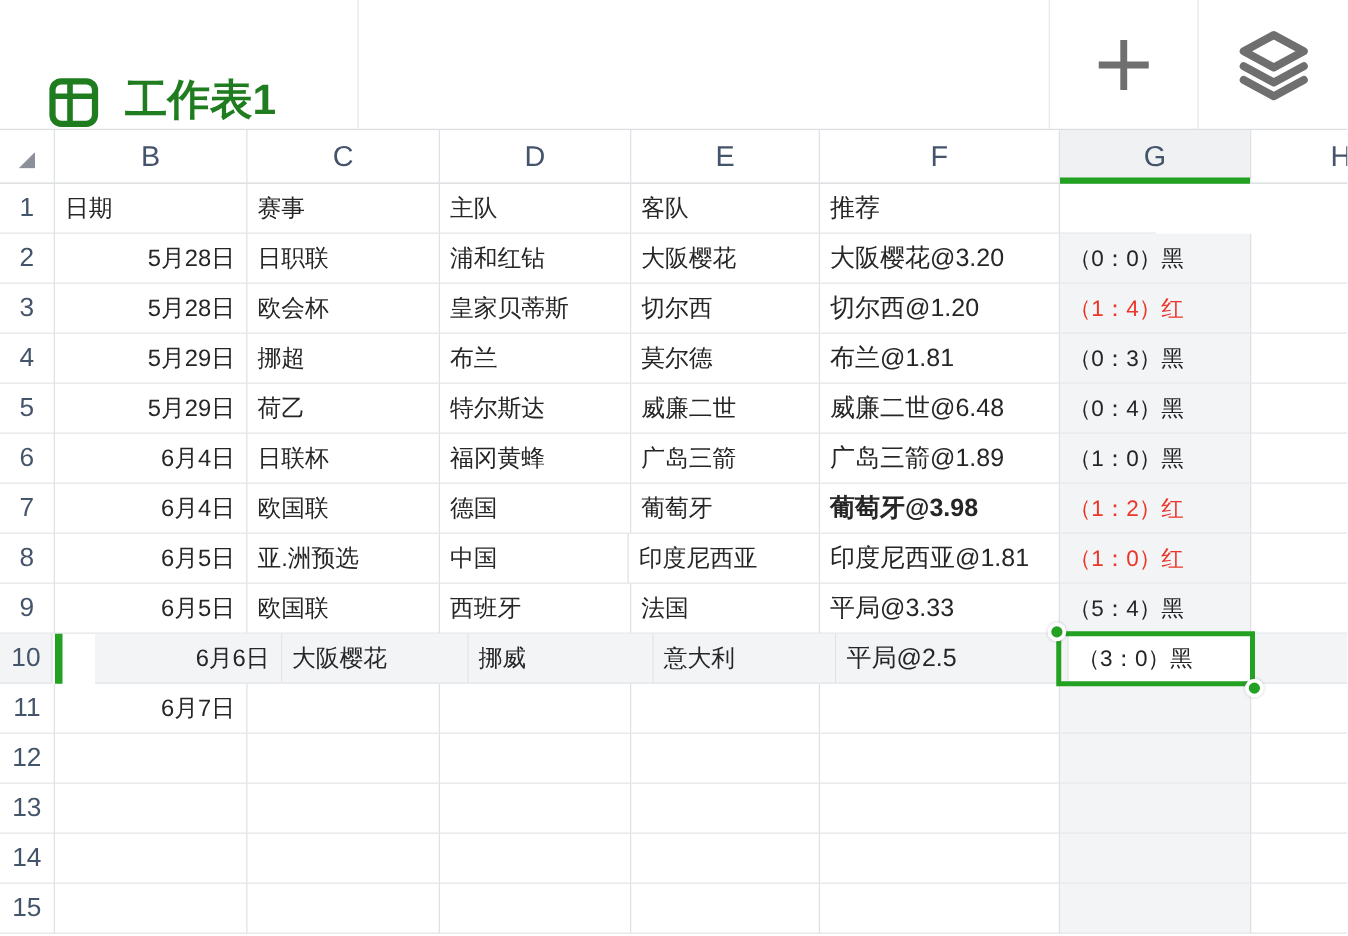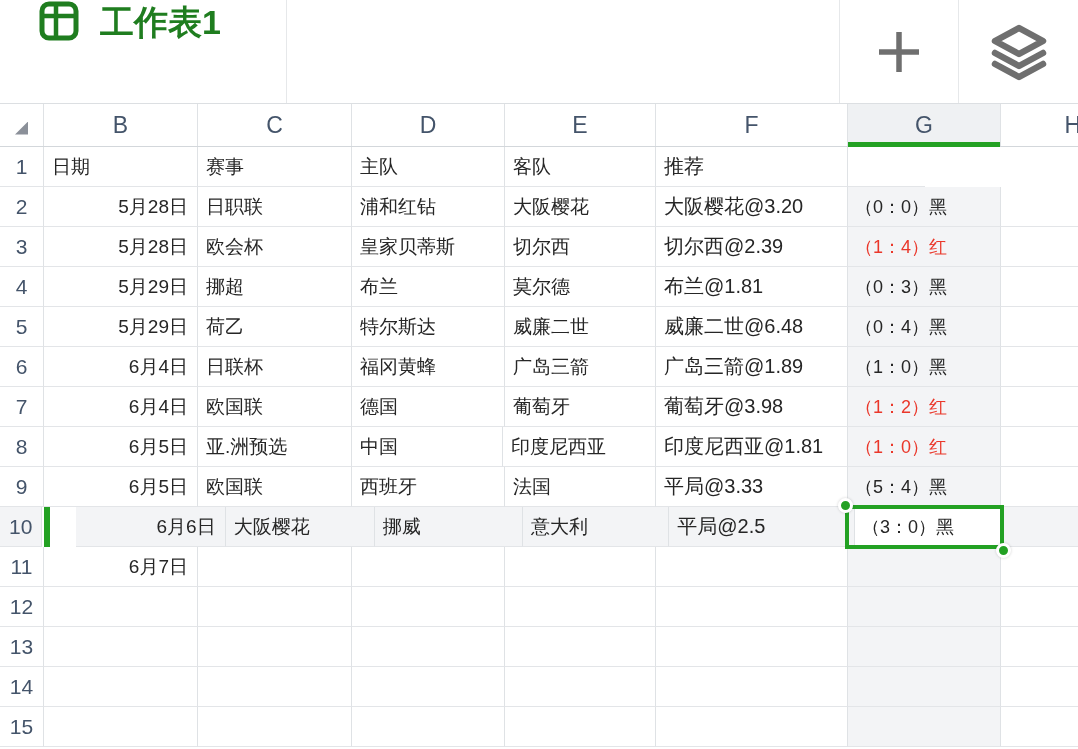--- a/index.html
+++ b/index.html
@@ -3,21 +3,21 @@
 <meta charset="utf-8">
 <style>
   * { margin:0; padding:0; box-sizing:border-box; }
   html,body { width:1078px; height:749px; overflow:hidden; background:#fff;
               font-family:"Liberation Sans","DejaVu Sans",sans-serif; }
   .app { position:relative; width:1078px; height:749px; background:#fff; }
 
   
   .topbar { position:relative; height:104px; display:flex; align-items:stretch;
             background:#fff; border-bottom:1px solid #dcdfe2; }
-  .title-area { width:287px; display:flex; align-items:flex-start; gap:20px;
+  .title-area { width:287px; display:flex; align-items:flex-end; gap:20px;
                 padding-left:38px; border-right:1px solid #e6e8ea; cursor:pointer; }
   .sheet-title { font-size:34px; font-weight:600; color:var(--brand-green); }
   .topbar-spacer { flex:1; }
   .topbar-btn { width:119px; display:flex; align-items:center; justify-content:center;
                 border-left:1px solid #e6e8ea; cursor:pointer; }
   .topbar-btn:last-child { width:120px; }
 
   
   .colhdr-row { display:flex; height:43px; background:#fff;
                 border-bottom:1px solid #d3d7db; }
@@ -39,21 +39,21 @@
             color:var(--header-text); font-size:21px;
             border-right:1px solid #dfe2e5; border-bottom:1px solid #e3e5e8; }
   .cell { display:flex; align-items:center; padding:0 8px; font-size:19px;
           color:var(--cell-text); border-right:1px solid #dfe2e5;
           border-bottom:1px solid #e3e5e8; white-space:nowrap; overflow:hidden; }
   .cell.col-F { font-size:20px; }
   .cell.col-G { font-size:18px; padding-left:7px; }
   .cell.col-H { border-right:none; }
   .cell.ar { justify-content:flex-end; padding-right:9px; }
   .cell.red { color:var(--result-red); }
-  .cell.bold { font-weight:normal; }
+  .cell.bold { font-weight:bold; }
   .tint { background:var(--column-tint); }
   .cell.sel-cell { background:#fff; }
 
   
   .row-indicator { position:absolute; left:44px; top:360px; width:6px; height:40px;
                    background:var(--selection-green); z-index:3; }
   .sel-rect { position:absolute; left:845px; top:358px; width:159px; height:44px;
               border:4px solid var(--selection-green); z-index:4; pointer-events:none; }
   .sel-handle { position:absolute; width:15px; height:15px; border-radius:50%;
                 background:var(--selection-green); border:3px solid #fff;
@@ -147,21 +147,21 @@
         <div class="cell col-F" style="width: 192px;">大阪樱花@3.20</div>
         <div class="cell col-G tint" style="width: 153px;">（0：0）黑</div>
         <div class="cell col-H" style="width: 77px;"></div>
       </div>
       <div class="row">
         <div class="rownum">3</div>
         <div class="cell col-B ar" style="width: 154px;">5月28日</div>
         <div class="cell col-C" style="width: 154px;">欧会杯</div>
         <div class="cell col-D" style="width: 153px;">皇家贝蒂斯</div>
         <div class="cell col-E" style="width: 151px;">切尔西</div>
-        <div class="cell col-F" style="width: 192px;">切尔西@2.39</div>
+        <div class="cell col-F" style="width: 192px;">切尔西@1.20</div>
         <div class="cell col-G tint red" style="width: 153px;">（1：4）红</div>
         <div class="cell col-H" style="width: 77px;"></div>
       </div>
       <div class="row">
         <div class="rownum">4</div>
         <div class="cell col-B ar" style="width: 154px;">5月29日</div>
         <div class="cell col-C" style="width: 154px;">挪超</div>
         <div class="cell col-D" style="width: 153px;">布兰</div>
         <div class="cell col-E" style="width: 151px;">莫尔德</div>
         <div class="cell col-F" style="width: 192px;">布兰@1.81</div>

